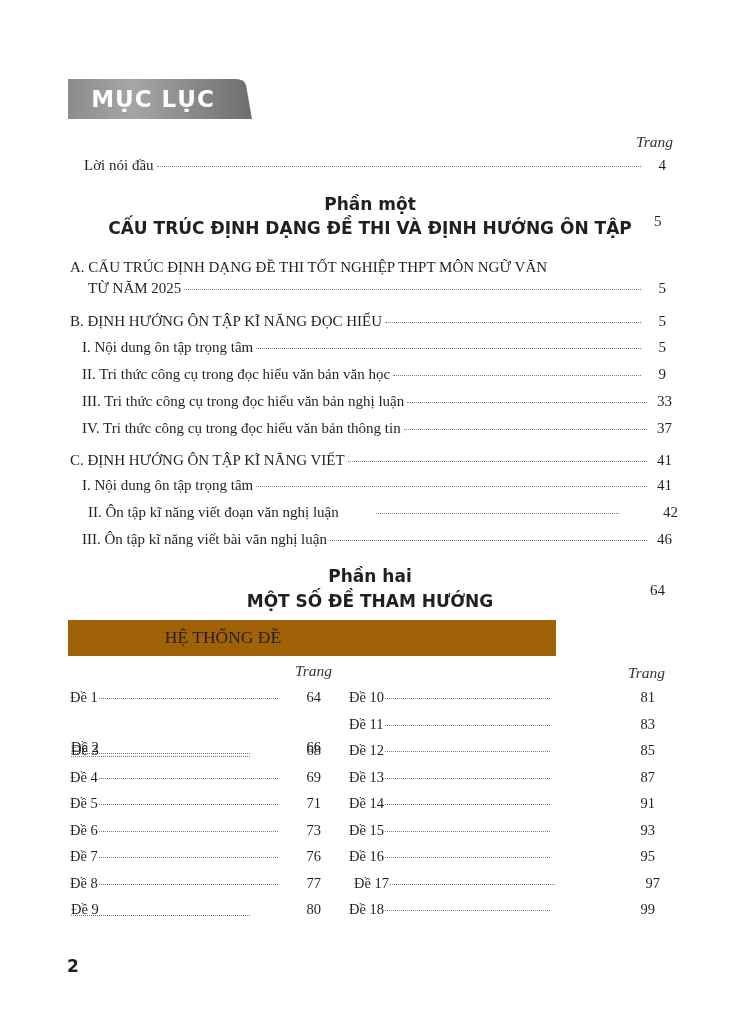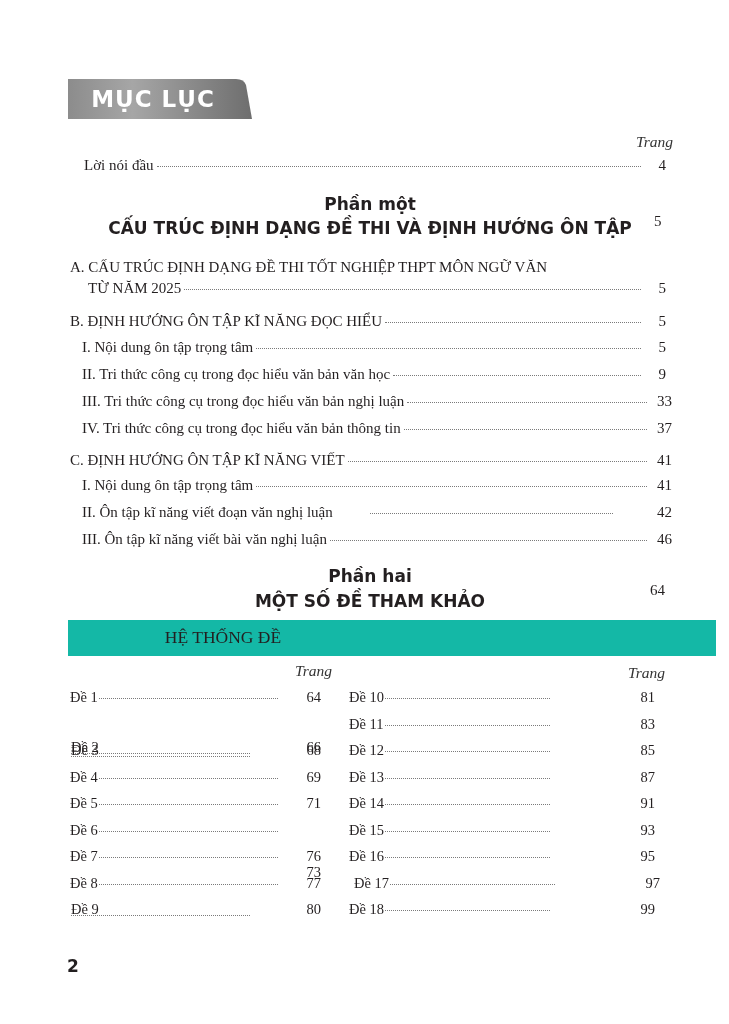--- a/index.html
+++ b/index.html
@@ -11,21 +11,21 @@
                  text-align: center; color: #ffffff; font-family: "DejaVu Sans", sans-serif;
                  font-weight: bold; font-size: 23px; letter-spacing: 1px; }
   .trang { position: absolute; font-style: italic; font-size: 15.5px; color: #333; }
   .row { position: absolute; display: flex; align-items: baseline; font-size: 15px; height: 20px; }
   .row .label { white-space: nowrap; }
   .row .dots { flex: 1; margin: 0 3px; border-bottom: 1px dotted #7a7a7a; height: 0; position: relative; top: -3px; }
   .row .page { white-space: nowrap; text-align: right; min-width: 22px; }
   .part-title { position: absolute; left: 68px; width: 604px; text-align: center;
                 font-family: "DejaVu Sans", sans-serif; font-weight: bold; color: #231f20; }
   .part-num { position: absolute; font-size: 15px; }
-  .sys-bar { position: absolute; left: 68px; top: 620px; width: 648px; height: 36px; background: #14b8a6; }
+  .sys-bar { position: absolute; left: 68px; top: 620px; width: 488px; height: 36px; background: #a16207; }
   .sys-bar span { position: absolute; left: 0; width: 310px; text-align: center; top: 7px; font-size: 17.5px; }
   .de-row { position: absolute; display: flex; align-items: baseline; font-size: 14.5px; }
   .de-row .label { white-space: nowrap; }
   .de-row .dots { margin-left: 1px; border-bottom: 1px dotted #7a7a7a; position: relative; top: -3px; }
   .de-row .page { position: absolute; text-align: right; width: 30px; }
   .footer-num { position: absolute; left: 67px; top: 956px; font-family: "DejaVu Sans", sans-serif;
                 font-weight: bold; font-size: 17px; }
 </style>
 </head>
 <body>
@@ -94,33 +94,33 @@
 <div class="row" style="left:70px; top:452px; width:602px;">
   <span class="label">C. ĐỊNH HƯỚNG ÔN TẬP KĨ NĂNG VIẾT</span>
   <span class="dots"></span>
   <span class="page">41</span>
 </div>
 <div class="row" style="left:82px; top:477px; width:590px;">
   <span class="label">I. Nội dung ôn tập trọng tâm</span>
   <span class="dots"></span>
   <span class="page">41</span>
 </div>
-<div class="row" style="left:82px; top:504px; width:590px;gap:34px;">
+<div class="row" style="left:88px; top:504px; width:590px;gap:34px;">
   <span class="label">II. Ôn tập kĩ năng viết đoạn văn nghị luận</span>
   <span class="dots"></span>
   <span class="page">42</span>
 </div>
 <div class="row" style="left:82px; top:531px; width:590px;">
   <span class="label">III. Ôn tập kĩ năng viết bài văn nghị luận</span>
   <span class="dots"></span>
   <span class="page">46</span>
 </div>
 
 <div class="part-title" style="top:566px; font-size:17px;">Phần hai</div>
-<div class="part-title" style="top:591px; font-size:17px;">MỘT SỐ ĐỀ THAM KHẢO</div>
+<div class="part-title" style="top:591px; font-size:17px;">MỘT SỐ ĐỀ THAM HƯỚNG</div>
 <div class="part-num" style="left:650px; top:582px;">64</div>
 
 <div class="sys-bar">
   <span>HỆ THỐNG ĐỀ</span>
 </div>
 
 <div class="trang" style="left:295px; top:662px;">Trang</div>
 <div class="trang" style="left:628px; top:664px;">Trang</div>
 
 <div id="left-col">
@@ -145,21 +145,21 @@
       <span class="page" style="left: 221px;">69</span>
     </div>
     <div class="de-row" style="left: 70px; top: 795px; width: 251px;">
       <span class="label">Đề 5</span>
       <span class="dots" style="width: 179px;"></span>
       <span class="page" style="left: 221px;">71</span>
     </div>
     <div class="de-row" style="left: 70px; top: 821.5px; width: 251px;">
       <span class="label">Đề 6</span>
       <span class="dots" style="width: 179px;"></span>
-      <span class="page" style="left: 221px; margin-top: 42px;">73</span>
+      <span class="page" style="left: 221px;">73</span>
     </div>
     <div class="de-row" style="left: 70px; top: 848px; width: 251px;">
       <span class="label">Đề 7</span>
       <span class="dots" style="width: 179px;"></span>
       <span class="page" style="left: 221px;">76</span>
     </div>
     <div class="de-row" style="left: 70px; top: 874.5px; width: 251px;">
       <span class="label">Đề 8</span>
       <span class="dots" style="width: 179px;"></span>
       <span class="page" style="left: 221px;">77</span>

